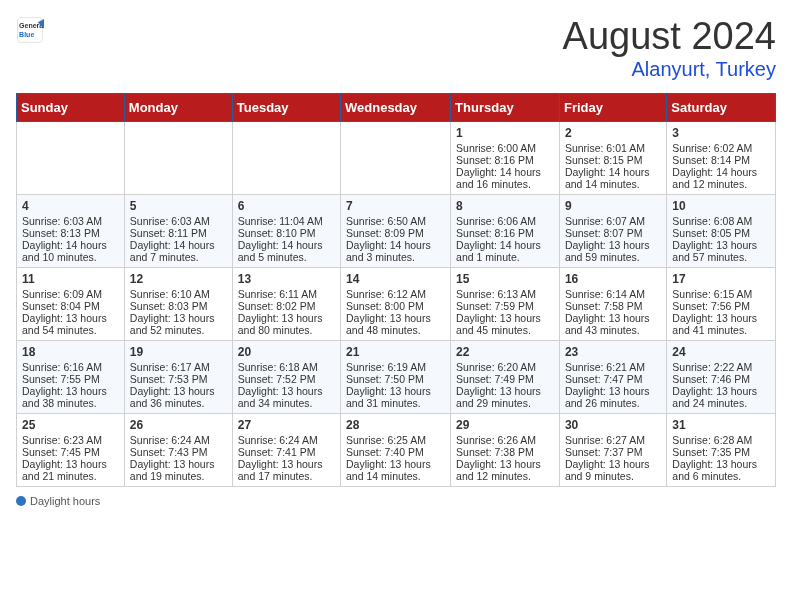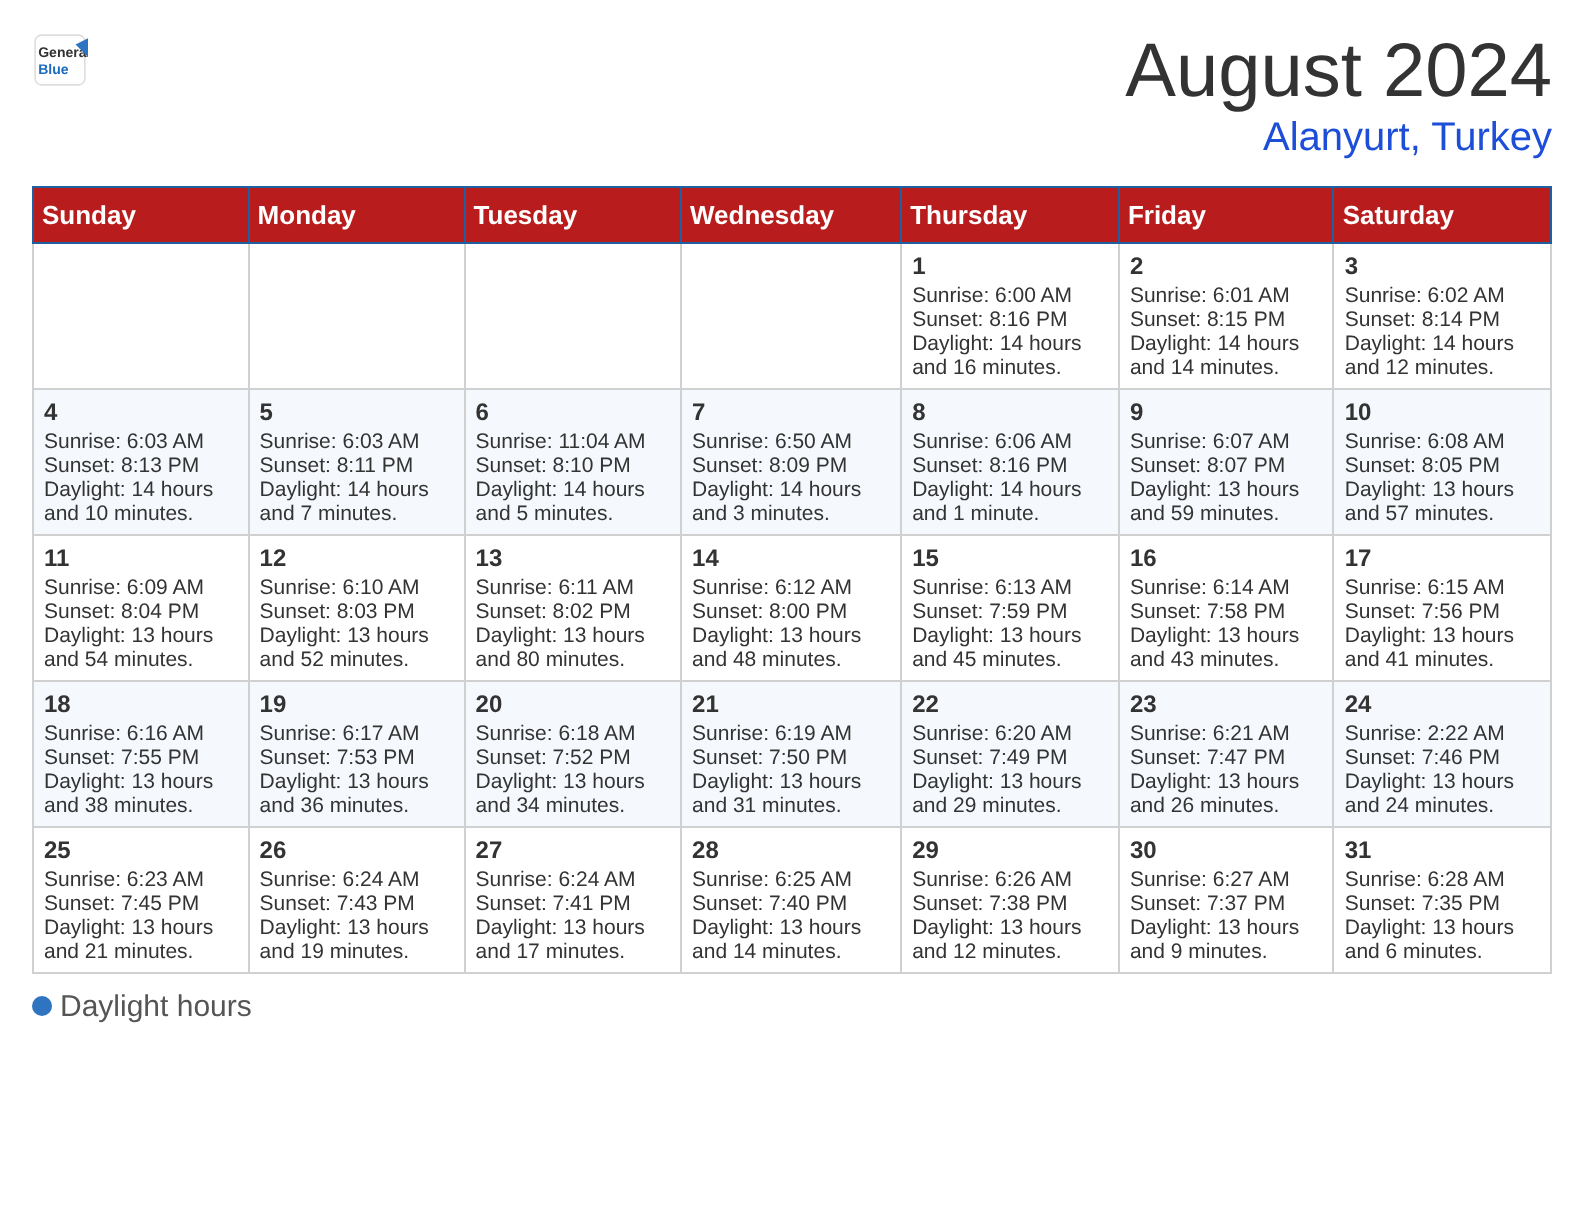--- a/index.html
+++ b/index.html
@@ -71,21 +71,21 @@
       font-weight: bold;
       font-size: 12px;
       margin-bottom: 2px;
       display: block;
     }
     .empty-cell {
       background: #fff !important;
     }
     .legend {
       margin-top: 8px;
-      font-size: 15px;
+      font-size: 11px;
       color: #555;
     }
     .legend-item {
       display: inline-flex;
       align-items: center;
       gap: 4px;
       margin-right: 16px;
     }
     .legend-dot {
       width: 10px;

